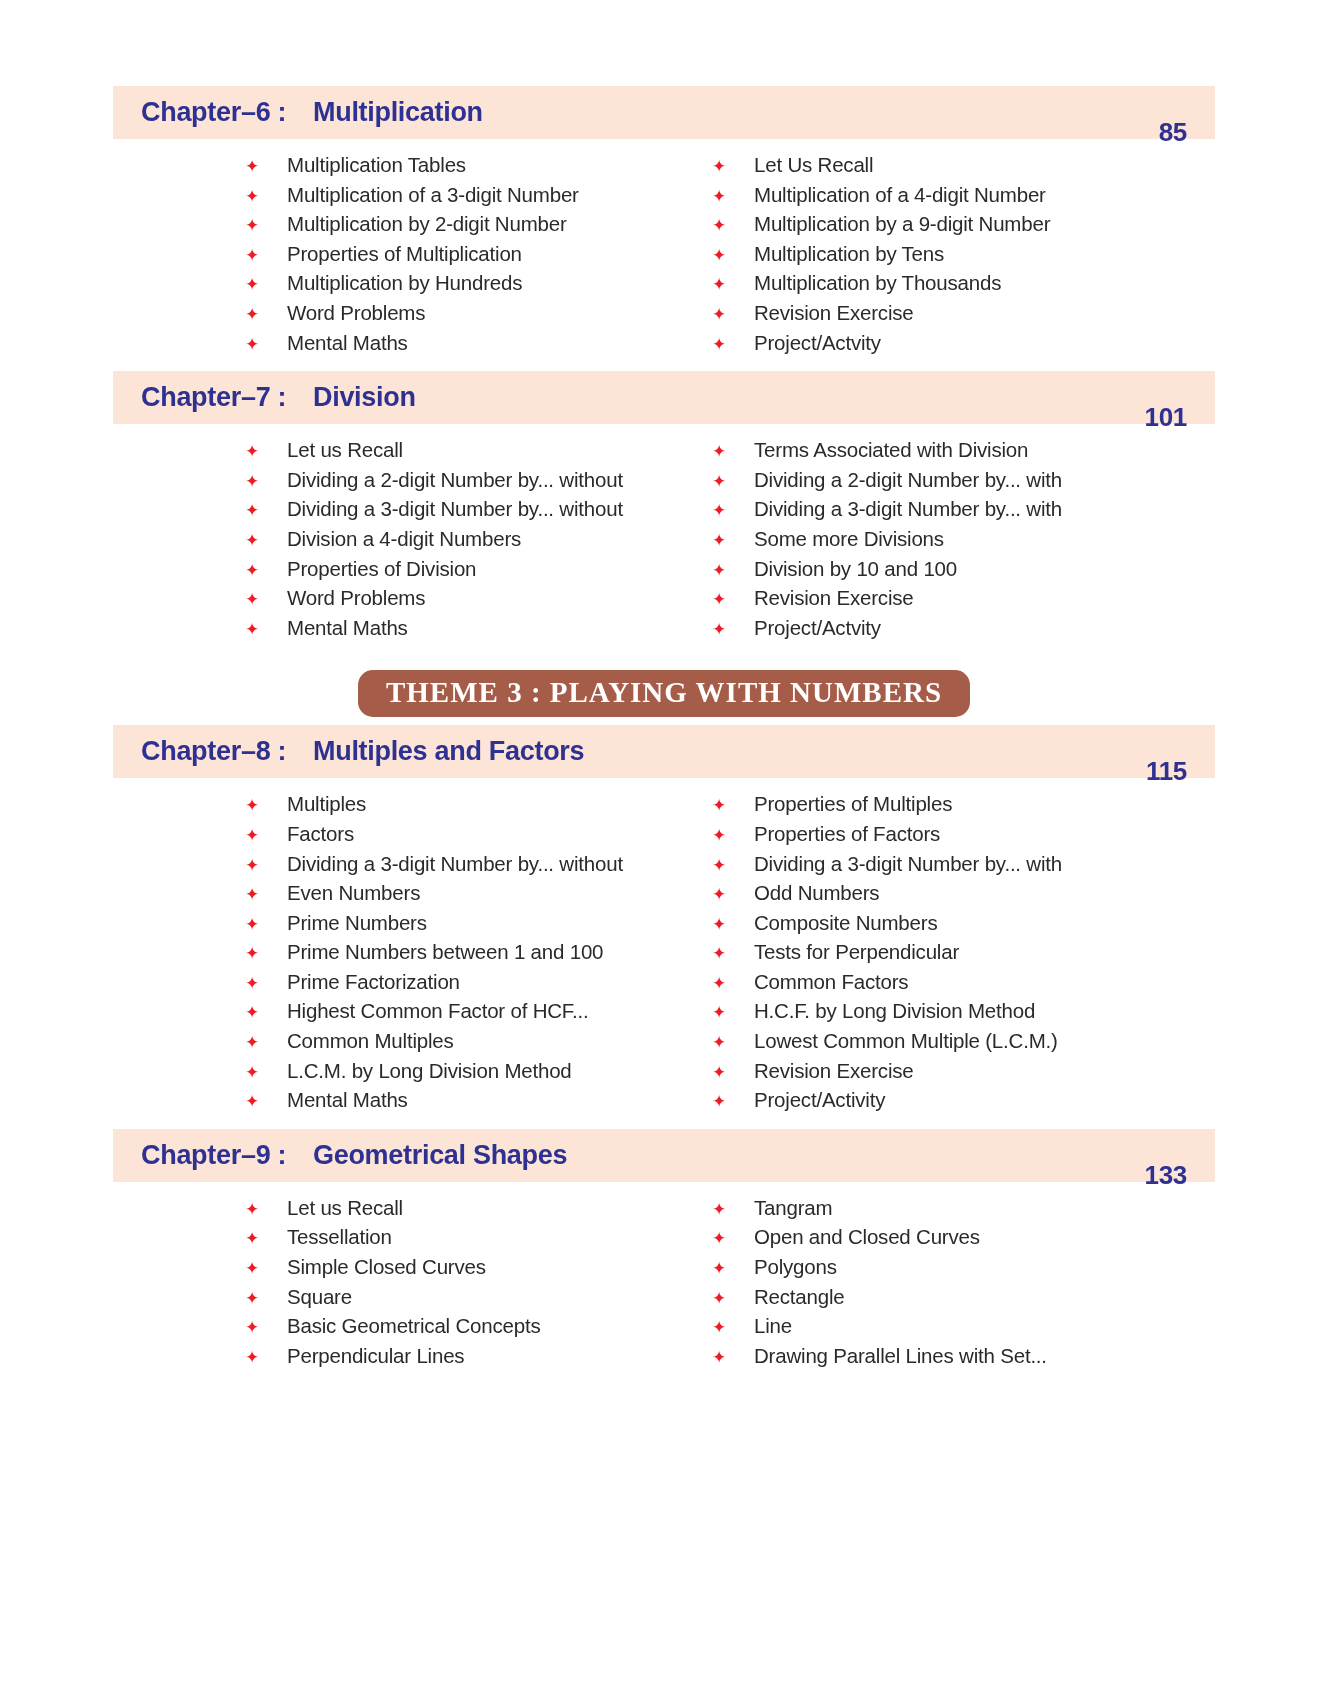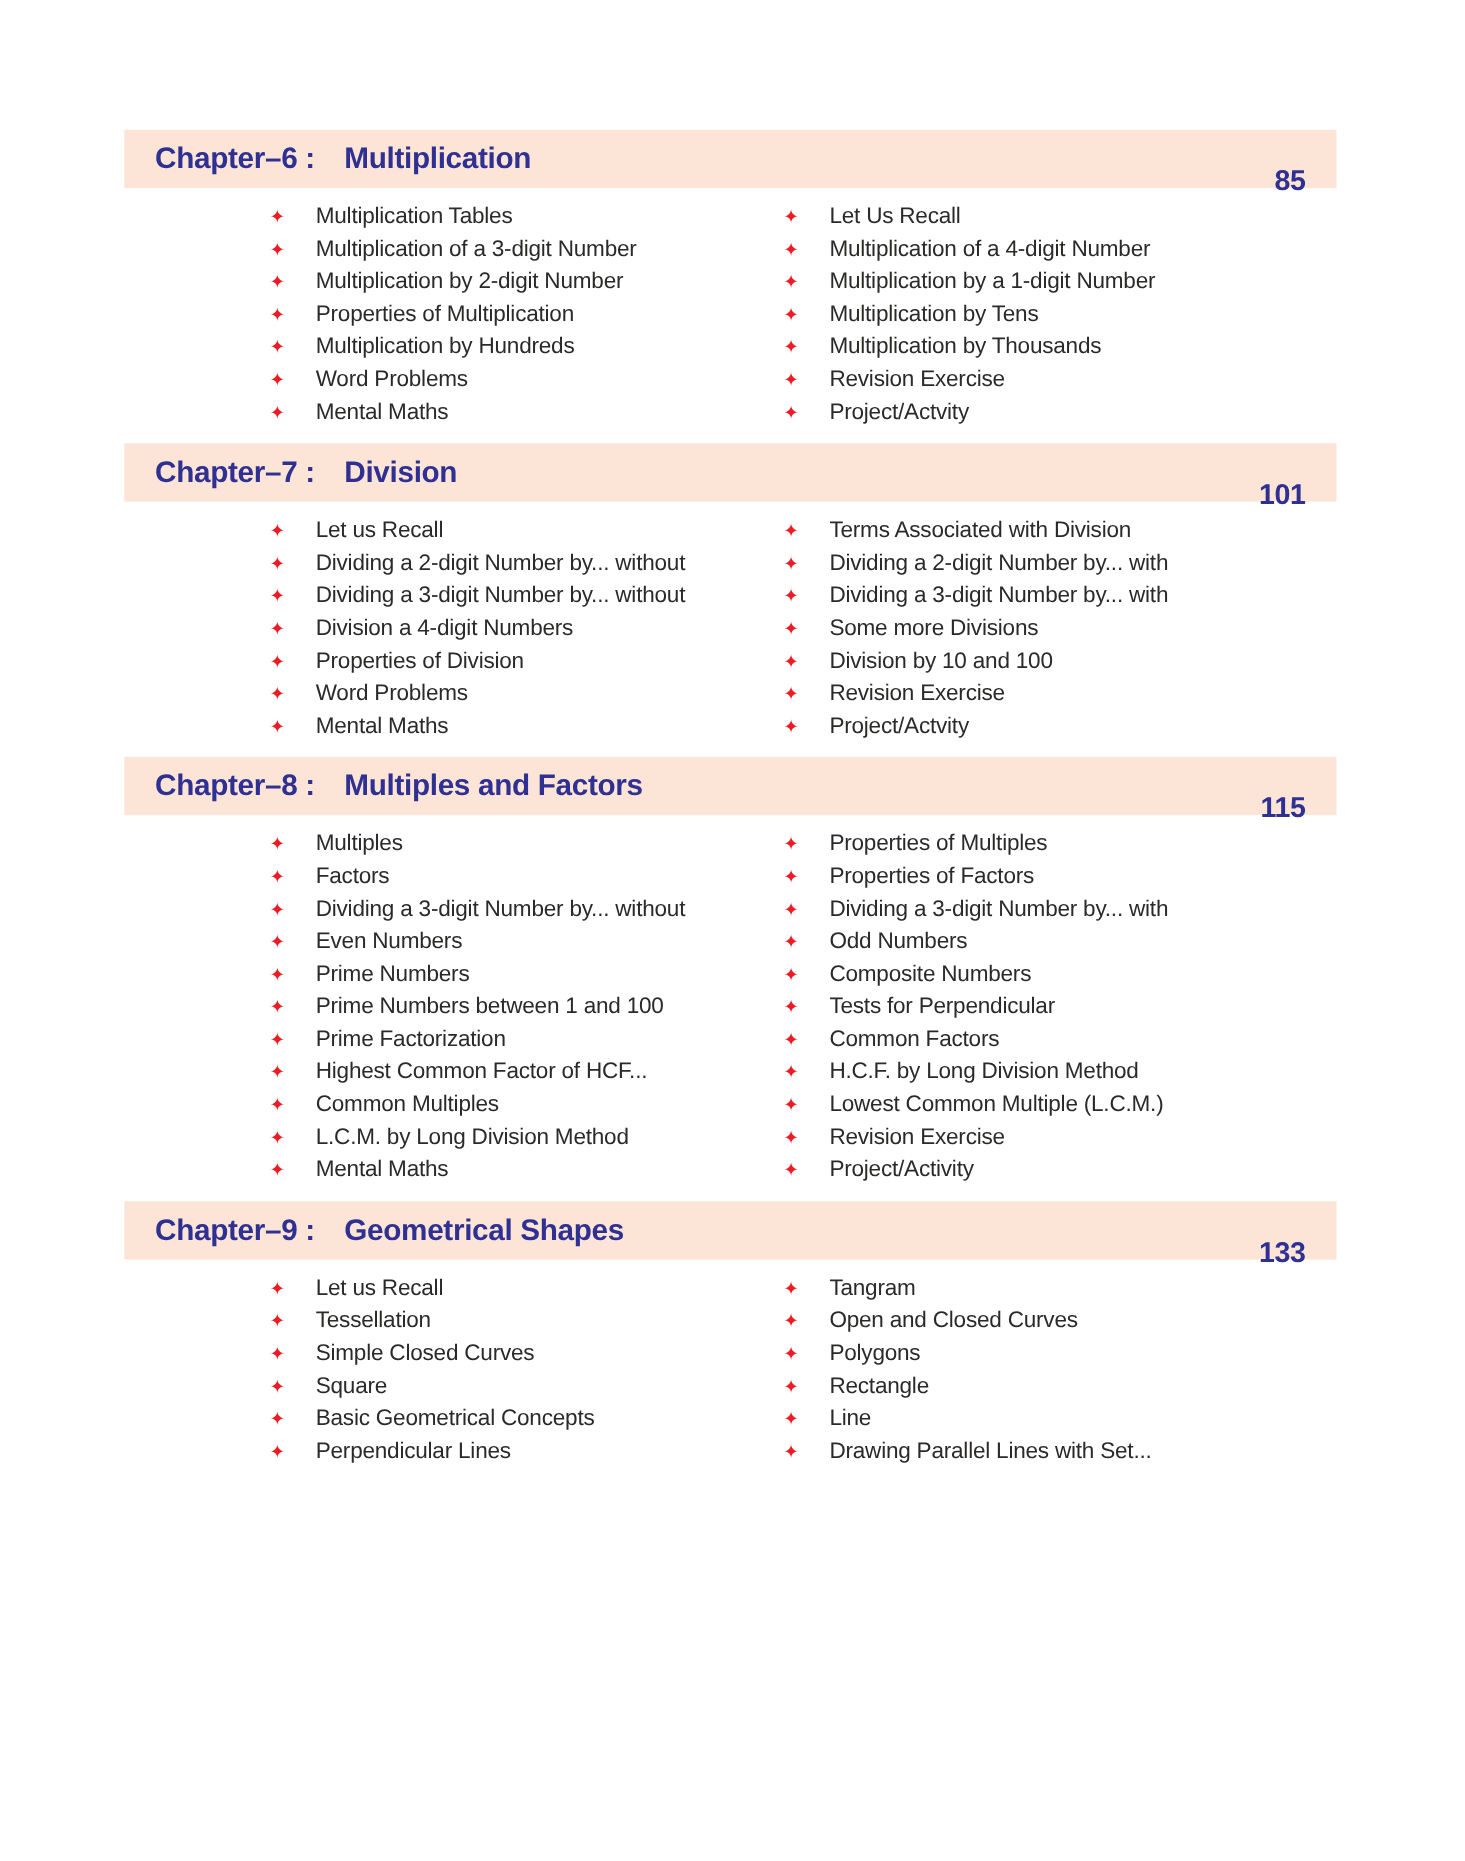--- a/index.html
+++ b/index.html
@@ -17,21 +17,21 @@
     font-family:"Liberation Sans", sans-serif;
     -webkit-font-smoothing:antialiased;
   }
   .page{
     position:relative;
     width:1332px;
     height:1692px;
     background:var(--page-bg);
     overflow:hidden;
     box-sizing:border-box;
-    padding:118px 117px 0 113px;
+    padding:86px 117px 0 113px;
   }
   
   .chapter-bar{
     display:flex;
     align-items:center;
     height:53px;
     background:var(--header-bg);
     color:var(--heading-text);
     font-weight:bold;
     font-size:27px;
@@ -142,21 +142,21 @@
     <span class="topic-text">Let Us Recall</span>
   </li>
 
   <li class="topic">
     <span class="bullet">✦</span>
     <span class="topic-text">Multiplication of a 4-digit Number</span>
   </li>
 
   <li class="topic">
     <span class="bullet">✦</span>
-    <span class="topic-text">Multiplication by a 1-digit Number</span>
+    <span class="topic-text">Multiplication by a 9-digit Number</span>
   </li>
 
   <li class="topic">
     <span class="bullet">✦</span>
     <span class="topic-text">Multiplication by Tens</span>
   </li>
 
   <li class="topic">
     <span class="bullet">✦</span>
     <span class="topic-text">Multiplication by Thousands</span>
@@ -250,20 +250,23 @@
   </li>
 
   <li class="topic">
     <span class="bullet">✦</span>
     <span class="topic-text">Project/Actvity</span>
   </li>
 </ul>
     </div>
   </section>
 
+  <div class="theme-row">
+    <div class="theme-banner">THEME 3 : PLAYING WITH NUMBERS</div>
+  </div>
 
   <section class="chapter">
     <header class="chapter-bar">
       <span class="ch-label">Chapter–8 :</span>
       <span class="ch-title">Multiples and Factors</span>
       <span class="ch-page">115</span>
     </header>
     <div class="cols">
       <ul class="col left">
   <li class="topic">

